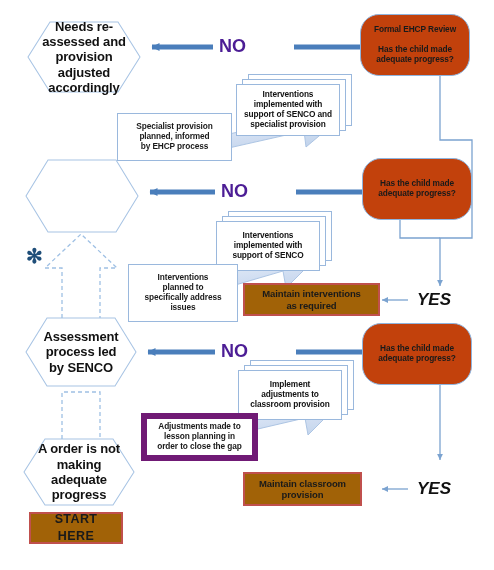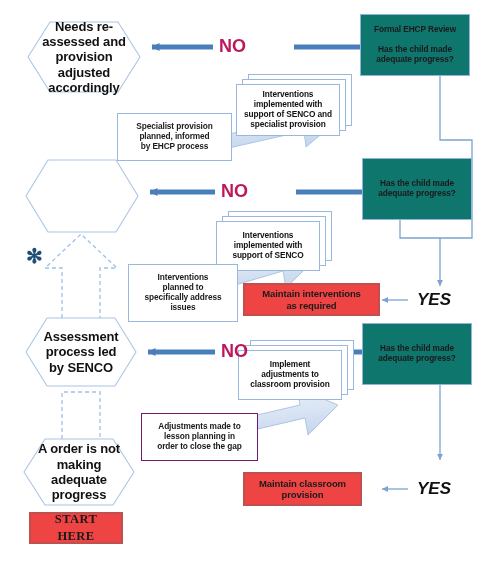--- a/index.html
+++ b/index.html
@@ -36,22 +36,22 @@
   .hex{
     color:#111;
     font-size:13px;
     letter-spacing:-0.15px;
     padding:0 14px;
     z-index:4;
   }
   
   .decision{
     border:1.1px solid #8fb4de;
-    border-radius:0;
-    background:#0f766e;
+    border-radius:19px;
+    background:#c2410c;
     font-size:8.3px;
     letter-spacing:-0.1px;
     padding:2px 6px;
     z-index:5;
   }
   
   .stack{
     z-index:6;
   }
   .stack .sheet{
@@ -69,37 +69,37 @@
     font-weight:bold;
     color:#111;
     line-height:1.2;
     letter-spacing:-0.1px;
     padding:2px 4px;
     white-space:pre-line;
   }
   
   .redbox{
     border:2.2px solid #c0504d;
-    background:#ef4444;
+    background:#a16207;
     font-size:9.5px;
     letter-spacing:-0.1px;
     z-index:7;
     padding:1px 4px;
   }
   .redbox.start{
     font-size:12.5px;
     line-height:1.35;
     letter-spacing:0.4px;
   }
   
   .lbl-no{
     position:absolute;
     font-size:18px;
     font-weight:bold;
-    color:#be185d;
+    color:#4c1d95;
     letter-spacing:0px;
     z-index:8;
   }
   .lbl-yes{
     position:absolute;
     font-size:17px;
     font-weight:bold;
     color:#111;
     letter-spacing:0px;
     z-index:8;
@@ -225,21 +225,21 @@
   </div>
 
   <div class="stack" style="position:absolute; left:216px; top:211px; width:122px; height:68px;">
     <div class="sheet" style="left:12px; top:0px;  width:104px; height:50px;"></div>
     <div class="sheet" style="left:6px;  top:5px;  width:104px; height:50px;"></div>
     <div class="sheet front" style="left:0px; top:10px; width:104px; height:50px;">Interventions
 implemented with
 support of SENCO</div>
   </div>
 
-  <div class="stack" style="position:absolute; left:238px; top:340px; width:122px; height:68px;padding-left:17px;">
+  <div class="stack" style="position:absolute; left:238px; top:360px; width:122px; height:68px;padding-left:17px;">
     <div class="sheet" style="left:12px; top:0px;  width:104px; height:50px;"></div>
     <div class="sheet" style="left:6px;  top:5px;  width:104px; height:50px;"></div>
     <div class="sheet front" style="left:0px; top:10px; width:104px; height:50px;">Implement
 adjustments to
 classroom provision</div>
   </div>
 
   <div class="node" style="left:117px; top:113px; width:115px; height:48px;
                            border:1px solid #9ab8dd; background:#fff; font-size:8.3px;
                            letter-spacing:-0.1px; z-index:6;">Specialist provision
@@ -247,32 +247,32 @@
 by EHCP process</div>
 
   <div class="node" style="left:128px; top:264px; width:110px; height:58px;
                            border:1px solid #9ab8dd; background:#fff; font-size:8.3px;
                            letter-spacing:-0.1px; z-index:6;">Interventions
 planned to
 specifically address
 issues</div>
 
   <div class="node" style="left:141px; top:413px; width:117px; height:48px;
-                           border:1px solid #701a75; background:#fff; font-size:8.3px;
+                           border:6px solid #701a75; background:#fff; font-size:8.3px;
                            letter-spacing:-0.1px; z-index:6;">Adjustments made to
 lesson planning in
 order to close the gap</div>
 
   <div class="node redbox" style="left:243px; top:283px; width:137px; height:33px;">Maintain interventions
 as required</div>
 
   <div class="node redbox" style="left:243px; top:472px; width:119px; height:34px;">Maintain classroom
 provision</div>
 
-  <div class="node redbox start" style="left:29px; top:512px; width:94px; height:32px;font-family:Liberation Serif, serif;">START
+  <div class="node redbox start" style="left:29px; top:512px; width:94px; height:32px;">START
 HERE</div>
 
   <div class="lbl-no" style="left:219px; top:36px;">NO</div>
   <div class="lbl-no" style="left:221px; top:181px;">NO</div>
   <div class="lbl-no" style="left:221px; top:341px;">NO</div>
 
   <div class="lbl-yes" style="left:417px; top:290px;">YES</div>
   <div class="lbl-yes" style="left:417px; top:479px;">YES</div>
 
   <div class="asterisk" style="left:26px; top:246px;">✻</div>

